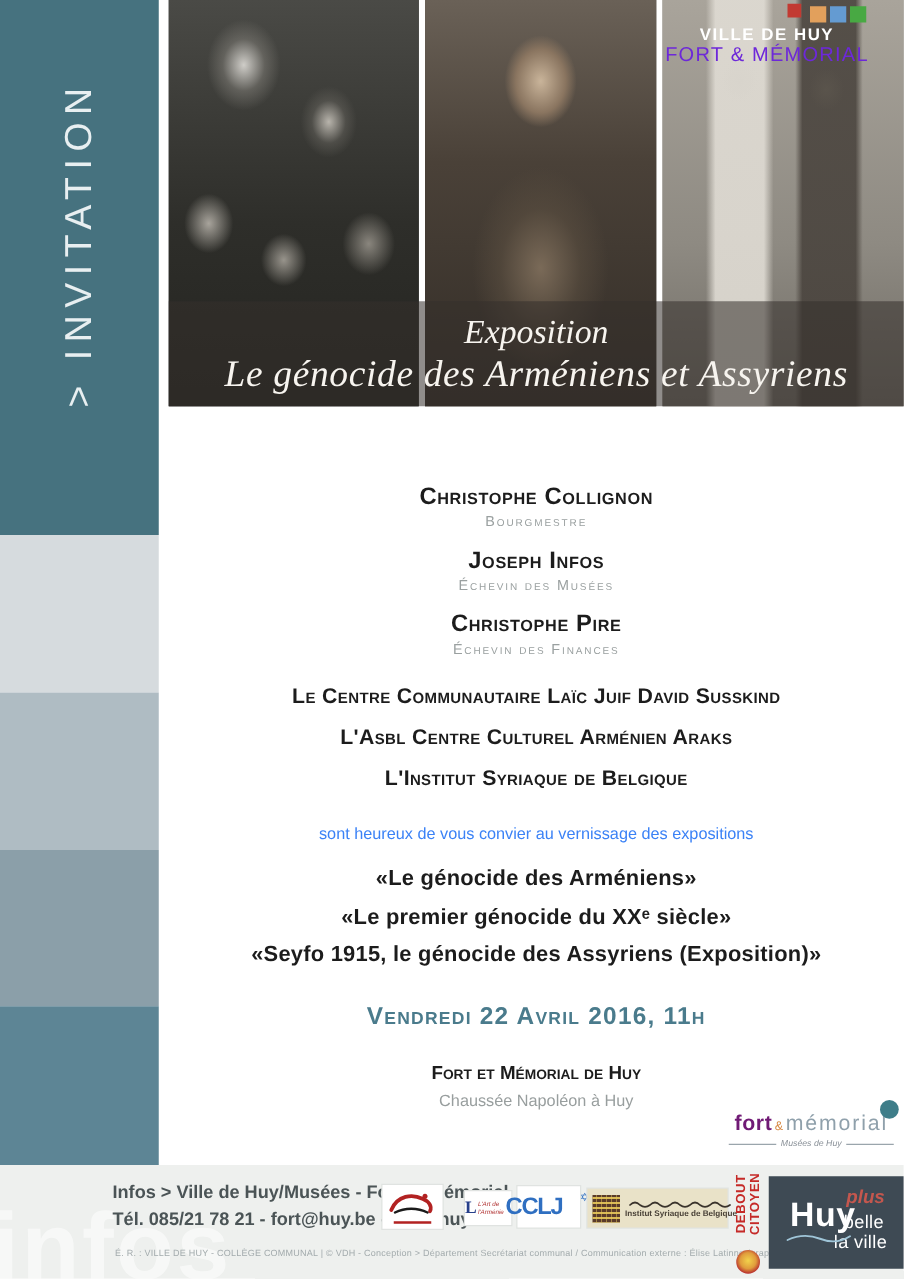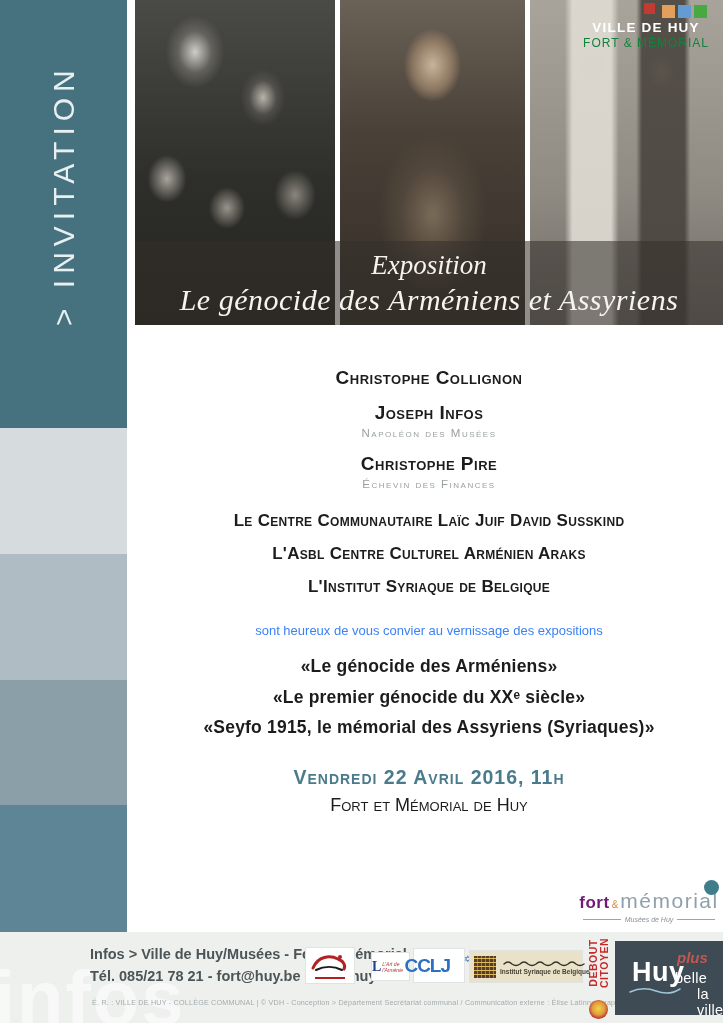--- a/index.html
+++ b/index.html
@@ -41,47 +41,47 @@
     linear-gradient(90deg, transparent 55%, rgba(70,64,58,.85) 58%, rgba(70,64,58,.85) 80%, transparent 83%),
     linear-gradient(180deg,#a9a49b 0%,#8e8a82 60%,#6f6b64 100%);}
   
   .hero{position:absolute;left:135px;top:241px;width:588px;height:84px;
     background:rgba(52,48,44,.55);color:#f7f4ef;text-align:center;
     font-family:"Liberation Serif","DejaVu Serif",serif;font-style:italic;
     display:flex;flex-direction:column;justify-content:center;gap:2px;}
   .hero1{font-size:27px;}
   .hero2{font-size:30px;letter-spacing:.5px;}
   
-  .ville-logo{position:absolute;top:3px;right:14px;text-align:center;color:#fff;z-index:4;}
+  .ville-logo{position:absolute;top:3px;right:28px;text-align:center;color:#fff;z-index:4;}
   .squares{display:flex;gap:3px;justify-content:flex-end;align-items:flex-end;height:15px;margin-bottom:2px;margin-right:2px;}
   .sq{width:13px;height:13px;display:block;}
   .sq.red{width:11px;height:11px;margin-bottom:4px;margin-right:4px;background:#c23a32;}
   .sq.orange{background:#e2a05c;} .sq.blue{background:#649bd2;} .sq.green{background:#48a943;}
   .vh1{font-size:13.5px;font-weight:700;letter-spacing:1.2px;}
-  .vh2{font-size:12px;color:#15803d;letter-spacing:1px;margin-top:1px;}
+  .vh2{font-size:16px;color:#6d28d9;letter-spacing:1px;margin-top:1px;}
   
   .main{position:absolute;left:135px;top:325px;width:588px;text-align:center;color:#1c1c1c;}
   .host{margin-bottom:13px;}
-  .host:first-child{margin-top:42px;}
+  .host:first-child{margin-top:62px;}
   .host-name{font-variant:small-caps;font-weight:700;font-size:19px;letter-spacing:.5px;line-height:22px;}
   .host-role{font-variant:small-caps;font-size:11.5px;color:#9aa0a0;letter-spacing:1.5px;margin-top:2px;line-height:14px;}
   .orgs{margin-top:4px;}
   .org{font-variant:small-caps;font-weight:700;font-size:17px;line-height:33px;letter-spacing:.3px;}
   .invite{margin-top:18px;font-size:13px;color:#3b82f6;line-height:20px;}
   .expos{margin-top:10px;}
   .expo{font-weight:700;font-size:17.5px;line-height:30.5px;letter-spacing:.2px;}
   .date{margin-top:22px;font-variant:small-caps;font-weight:700;font-size:19.5px;color:#4a7b8c;letter-spacing:1px;line-height:24px;}
-  .venue{margin-top:6px;font-variant:small-caps;font-weight:400;font-size:18px;line-height:20px;}
+  .venue{margin-top:24px;font-variant:small-caps;font-weight:700;font-size:15px;line-height:20px;}
   .address{margin-top:3px;font-size:13px;color:#989e9e;line-height:17px;}
   
   .fort-logo{position:absolute;right:8px;top:889px;width:132px;z-index:2;}
   .fl-row{display:flex;align-items:baseline;justify-content:center;position:relative;}
   .fl-fort{font-weight:700;font-size:17px;color:#701a75;letter-spacing:.5px;}
   .fl-amp{font-size:10px;color:#d78a45;margin:0 2px;}
-  .fl-mem{font-size:21px;color:#8fa0ab;letter-spacing:1.5px;}
+  .fl-mem{font-size:17px;color:#8fa0ab;letter-spacing:1.5px;}
   .fl-circle{position:absolute;right:-4px;top:-9px;width:15px;height:15px;border-radius:50%;background:#3e7d89;}
   .fl-tag{margin-top:3px;display:flex;align-items:center;gap:4px;justify-content:center;}
   .fl-line{flex:1;height:1px;background:#9aa5ac;}
   .fl-tagtext{color:#8a9198;font-size:7px;font-style:italic;white-space:nowrap;}
   
   .footer{position:absolute;left:0;top:932px;width:723px;height:91px;background:#eef0ee;}
   .watermark{position:absolute;left:-6px;bottom:-18px;font-size:76px;font-weight:700;
     color:rgba(255,255,255,.55);letter-spacing:2px;z-index:1;}
   .info{position:absolute;left:90px;top:11px;font-size:14.5px;font-weight:700;color:#4b5456;line-height:22px;z-index:2;}
   .credits{position:absolute;left:92px;top:66px;width:480px;font-size:7.2px;color:#a3abad;letter-spacing:.2px;z-index:2;white-space:nowrap;}
@@ -103,21 +103,21 @@
   .debout{position:absolute;left:584px;top:2px;width:30px;height:64px;z-index:2;}
   .debout-text{position:absolute;left:-17px;top:18px;width:64px;transform:rotate(-90deg);
     font-size:10.5px;font-weight:700;color:#c52a28;letter-spacing:.5px;line-height:11px;text-align:center;}
   .debout-emblem{position:absolute;left:589px;top:68px;width:19px;height:19px;border-radius:50%;z-index:2;
     background:radial-gradient(circle at 50% 45%, #f2d24b 0%, #e09c3c 45%, #b5272d 75%);}
   
   .huy-square{position:absolute;right:0;top:941px;width:108px;height:74px;background:#3e4a54;z-index:3;overflow:hidden;}
   .huy-name{position:absolute;left:17px;top:16px;font-size:27px;font-weight:700;color:#ffffff;letter-spacing:.5px;}
   .huy-plus{position:absolute;left:62px;top:8px;font-size:15px;font-style:italic;color:#c4574e;font-weight:700;}
   .huy-belle{position:absolute;left:60px;top:29px;font-size:14.5px;color:#ffffff;letter-spacing:.3px;}
-  .huy-laville{position:absolute;left:82px;top:45px;font-size:14.5px;color:#ffffff;letter-spacing:.3px;}
+  .huy-laville{position:absolute;left:52px;top:45px;font-size:14.5px;color:#ffffff;letter-spacing:.3px;}
   .huy-wave{position:absolute;left:14px;top:46px;}
 </style>
 </head>
 <body>
 
 <div>
 
   <div class="side-teal">
     <div class="side-label">&gt; INVITATION</div>
   </div>
@@ -144,46 +144,48 @@
   </div>
 
   <div class="hero">
     <div class="hero1">Exposition</div>
     <div class="hero2">Le génocide des Arméniens et Assyriens</div>
   </div>
 
   <div class="main">
     <div class="host">
       <div class="host-name">Christophe Collignon</div>
+      <div class="host-role">Bourgmestre</div>
     </div>
     <div class="host">
       <div class="host-name">Joseph Infos</div>
-      <div class="host-role">Napoléon des Musées</div>
+      <div class="host-role">Échevin des Musées</div>
     </div>
     <div class="host">
       <div class="host-name">Christophe Pire</div>
       <div class="host-role">Échevin des Finances</div>
     </div>
 
     <div class="orgs">
       <div class="org">Le Centre Communautaire Laïc Juif David Susskind</div>
       <div class="org">L'Asbl Centre Culturel Arménien Araks</div>
       <div class="org">L'Institut Syriaque de Belgique</div>
     </div>
 
     <div class="invite">sont heureux de vous convier au vernissage des expositions</div>
 
     <div class="expos">
       <div class="expo">«Le génocide des Arméniens»</div>
       <div class="expo">«Le premier génocide du XXᵉ siècle»</div>
-      <div class="expo">«Seyfo 1915, le mémorial des Assyriens (Syriaques)»</div>
+      <div class="expo">«Seyfo 1915, le génocide des Assyriens (Exposition)»</div>
     </div>
 
     <div class="date">Vendredi 22 Avril 2016, 11h</div>
     <div class="venue">Fort et Mémorial de Huy</div>
+    <div class="address">Chaussée Napoléon à Huy</div>
   </div>
 
   <div class="fort-logo">
     <div class="fl-row">
       <span class="fl-fort">fort</span>
       <span class="fl-amp">&amp;</span>
       <span class="fl-mem">mémorial</span>
       <span class="fl-circle"></span>
     </div>
     <div class="fl-tag">

